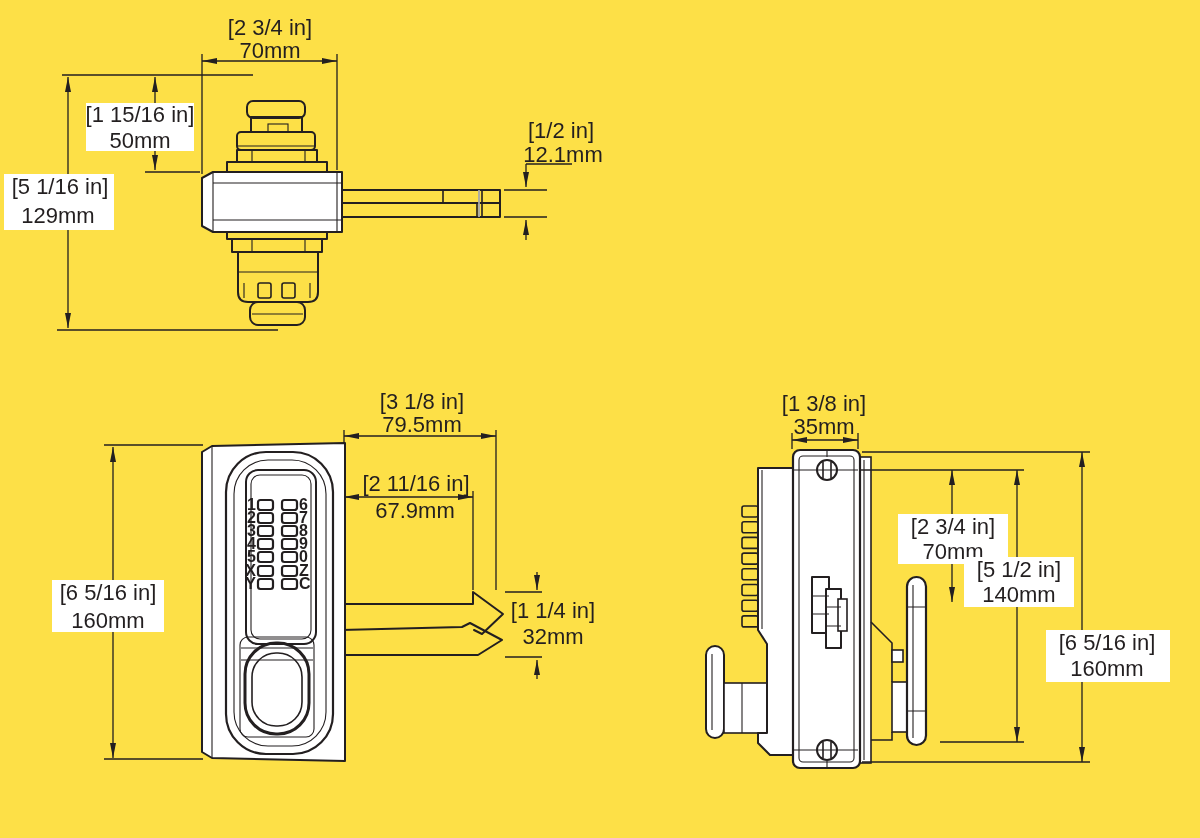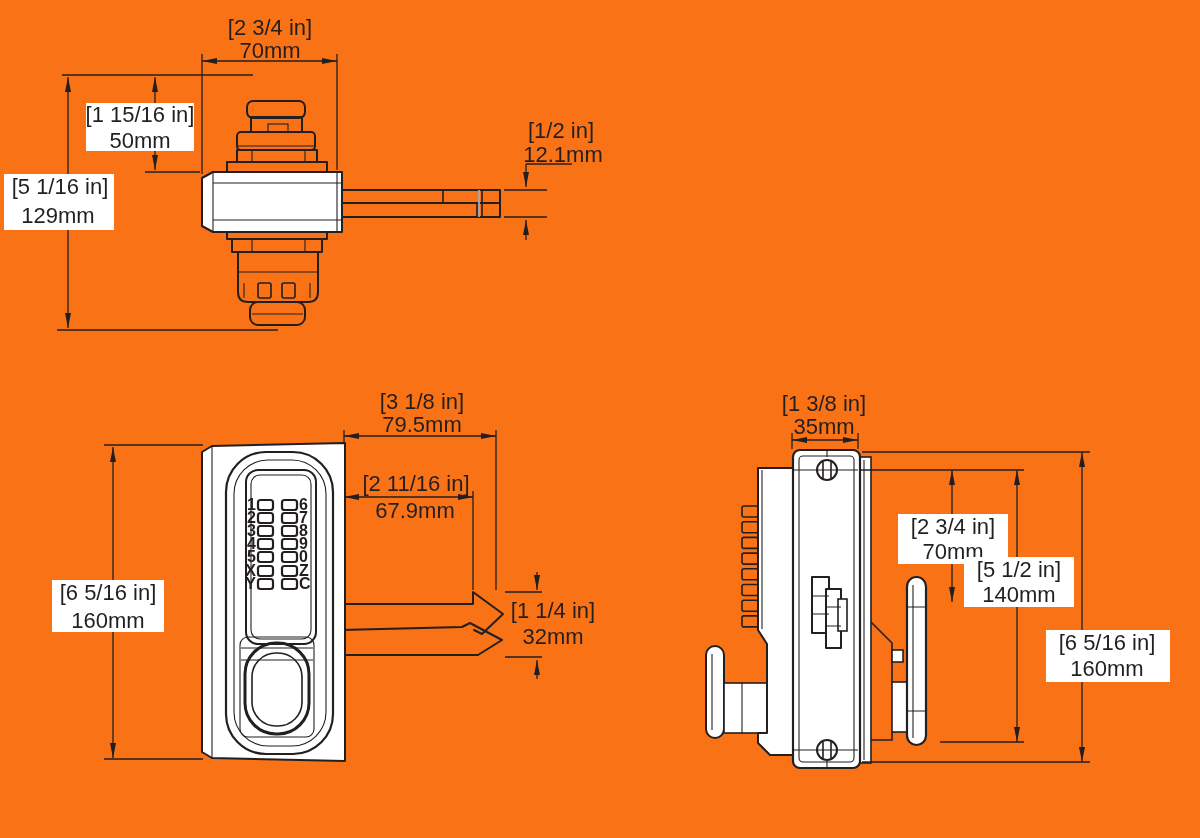--- a/index.html
+++ b/index.html
@@ -1,16 +1,16 @@
 <!DOCTYPE html>
 <html><head>
 <meta charset="utf-8">
 <style>
   html,body{margin:0;padding:0;background:#fff;}
-  .stage{width:1200px;height:838px;position:relative;background:#f97316;overflow:hidden;}
+  .stage{width:1200px;height:838px;position:relative;background:#fde047;overflow:hidden;}
   svg{display:block;}
   .ol   {fill:none;stroke:#231f20;stroke-width:2;stroke-linejoin:round;stroke-linecap:round;}
   .olw  {fill:#fff;stroke:#231f20;stroke-width:2;stroke-linejoin:round;stroke-linecap:round;}
   .olw22{fill:#fff;stroke:#231f20;stroke-width:2.2;stroke-linejoin:round;}
   .ol22 {fill:none;stroke:#231f20;stroke-width:2.2;stroke-linejoin:round;}
   .ol3  {fill:none;stroke:#231f20;stroke-width:3;stroke-linejoin:round;}
   .thin {fill:none;stroke:#231f20;stroke-width:1.1;}
   .med  {fill:none;stroke:#231f20;stroke-width:1.6;}
   .medw {fill:#fff;stroke:#231f20;stroke-width:1.6;}
   .gray {fill:none;stroke:#a7a9ac;stroke-width:1.8;}

